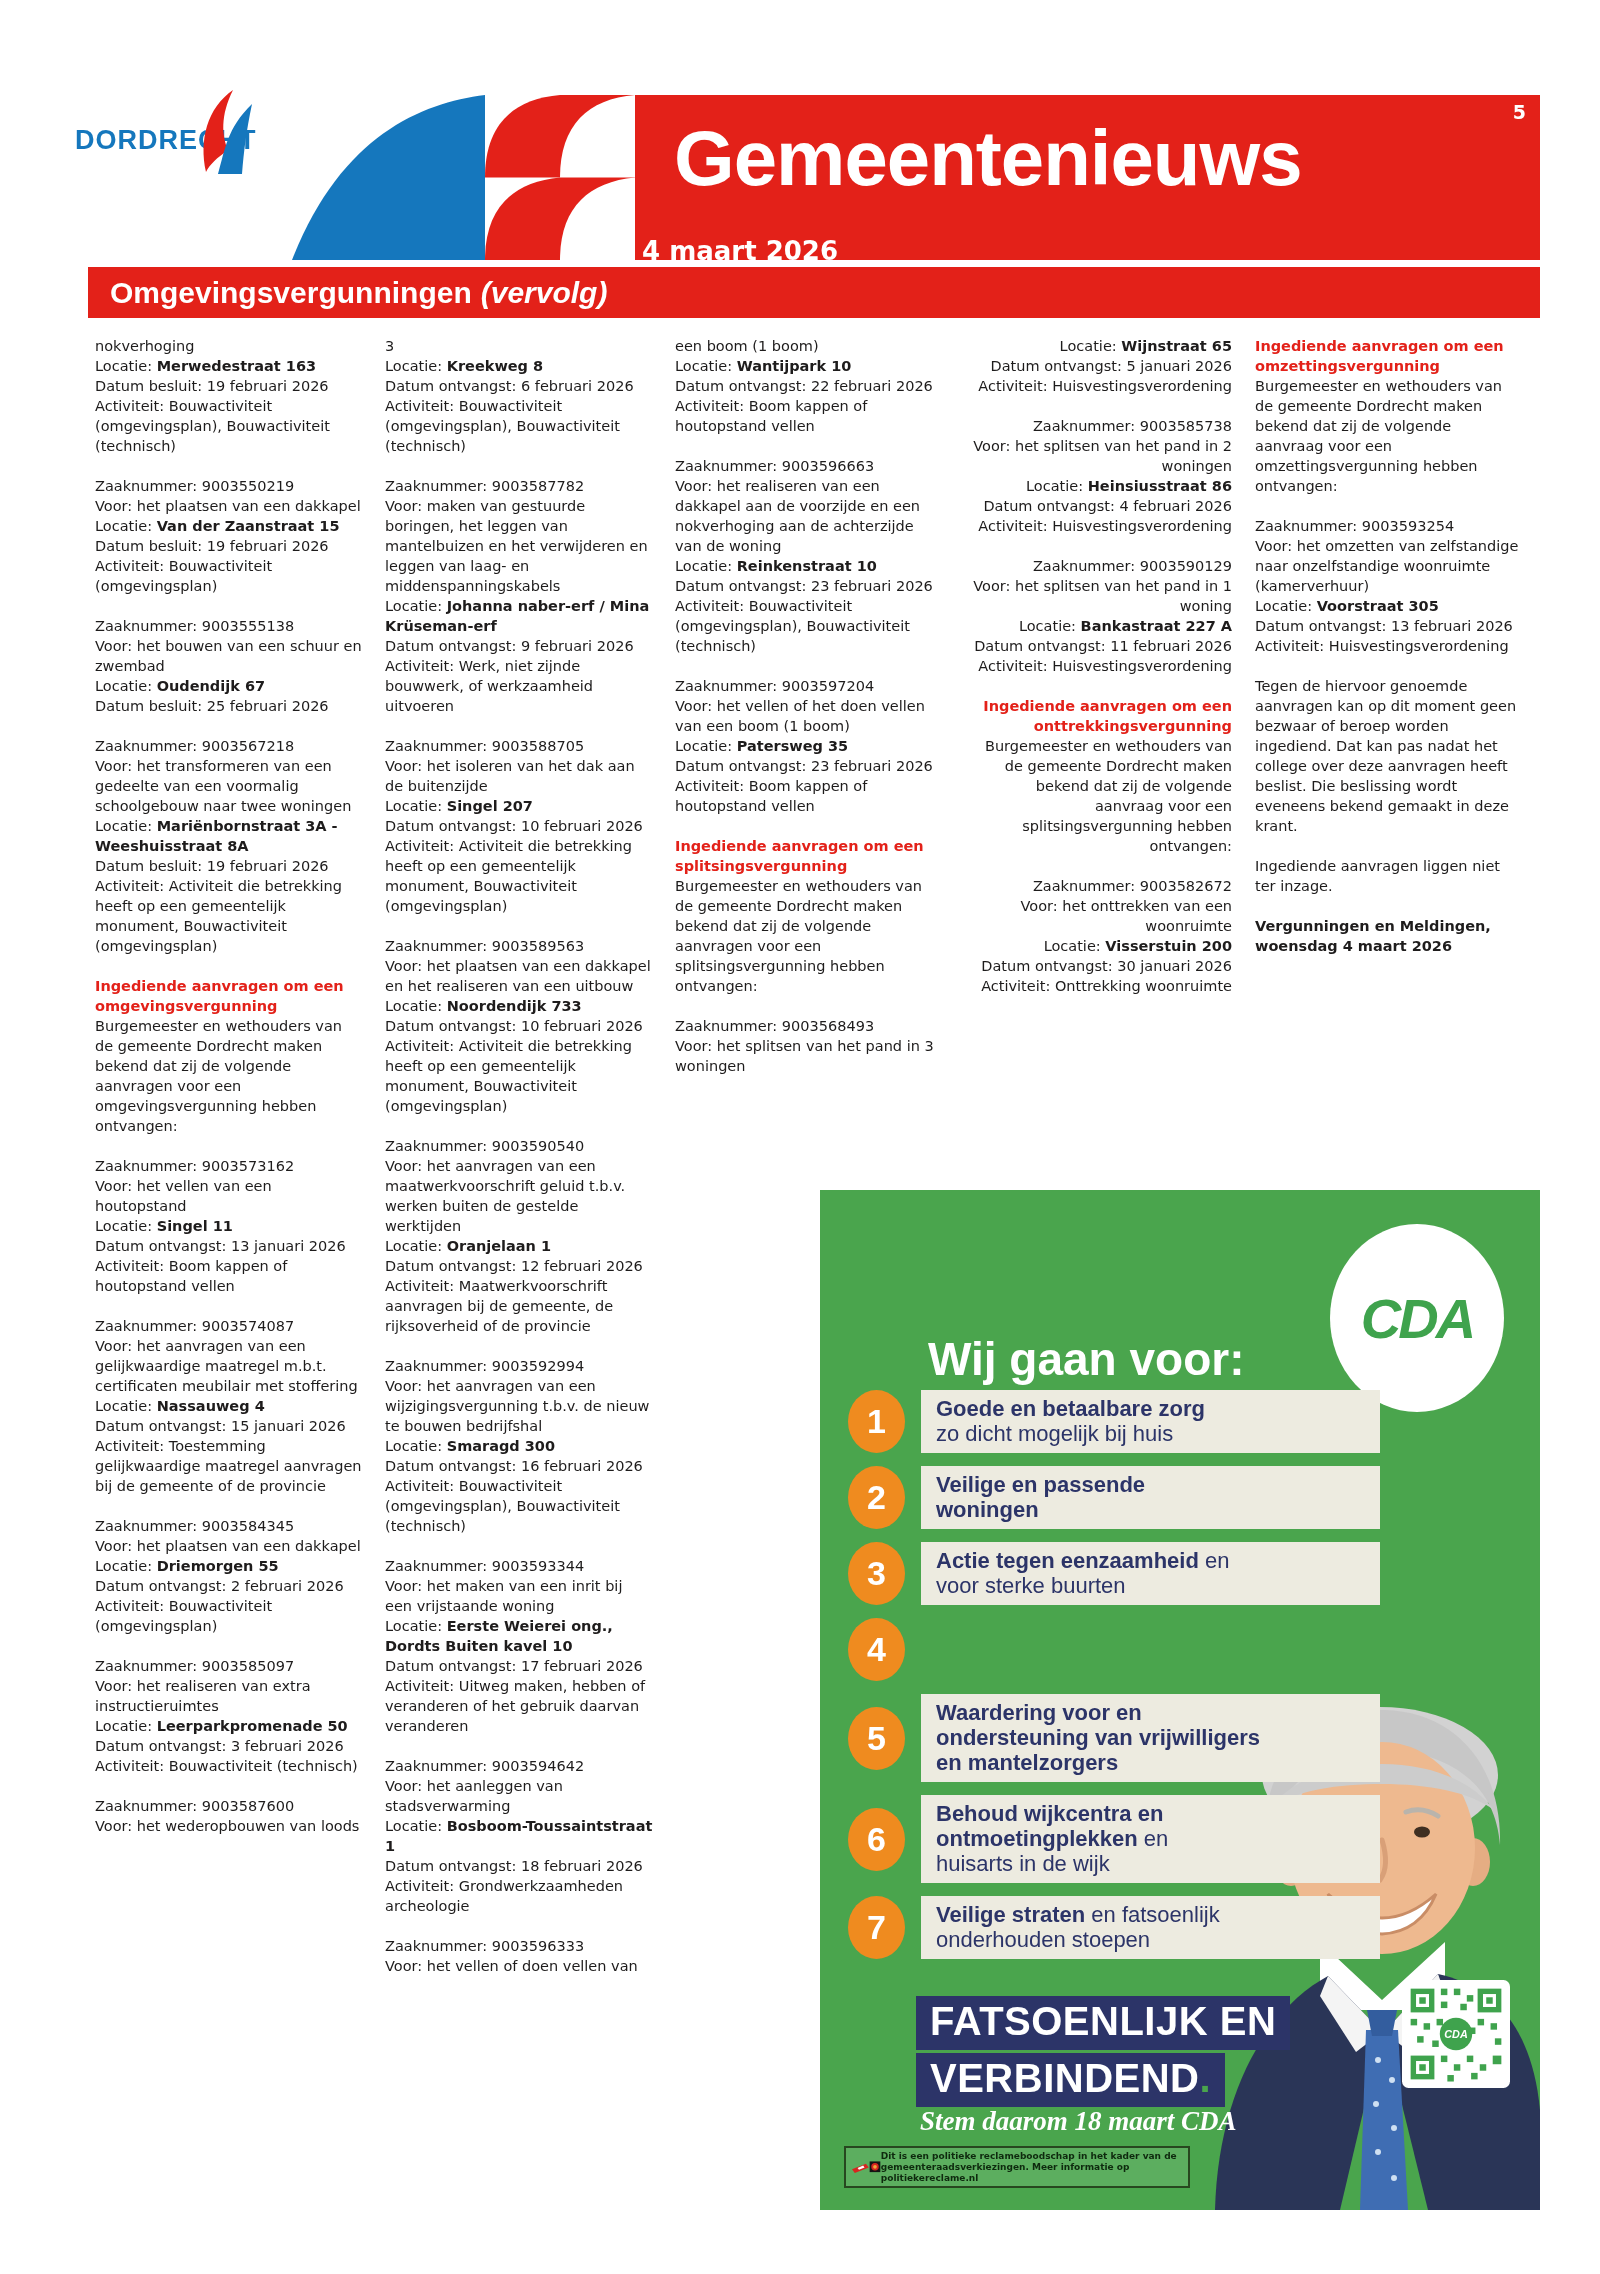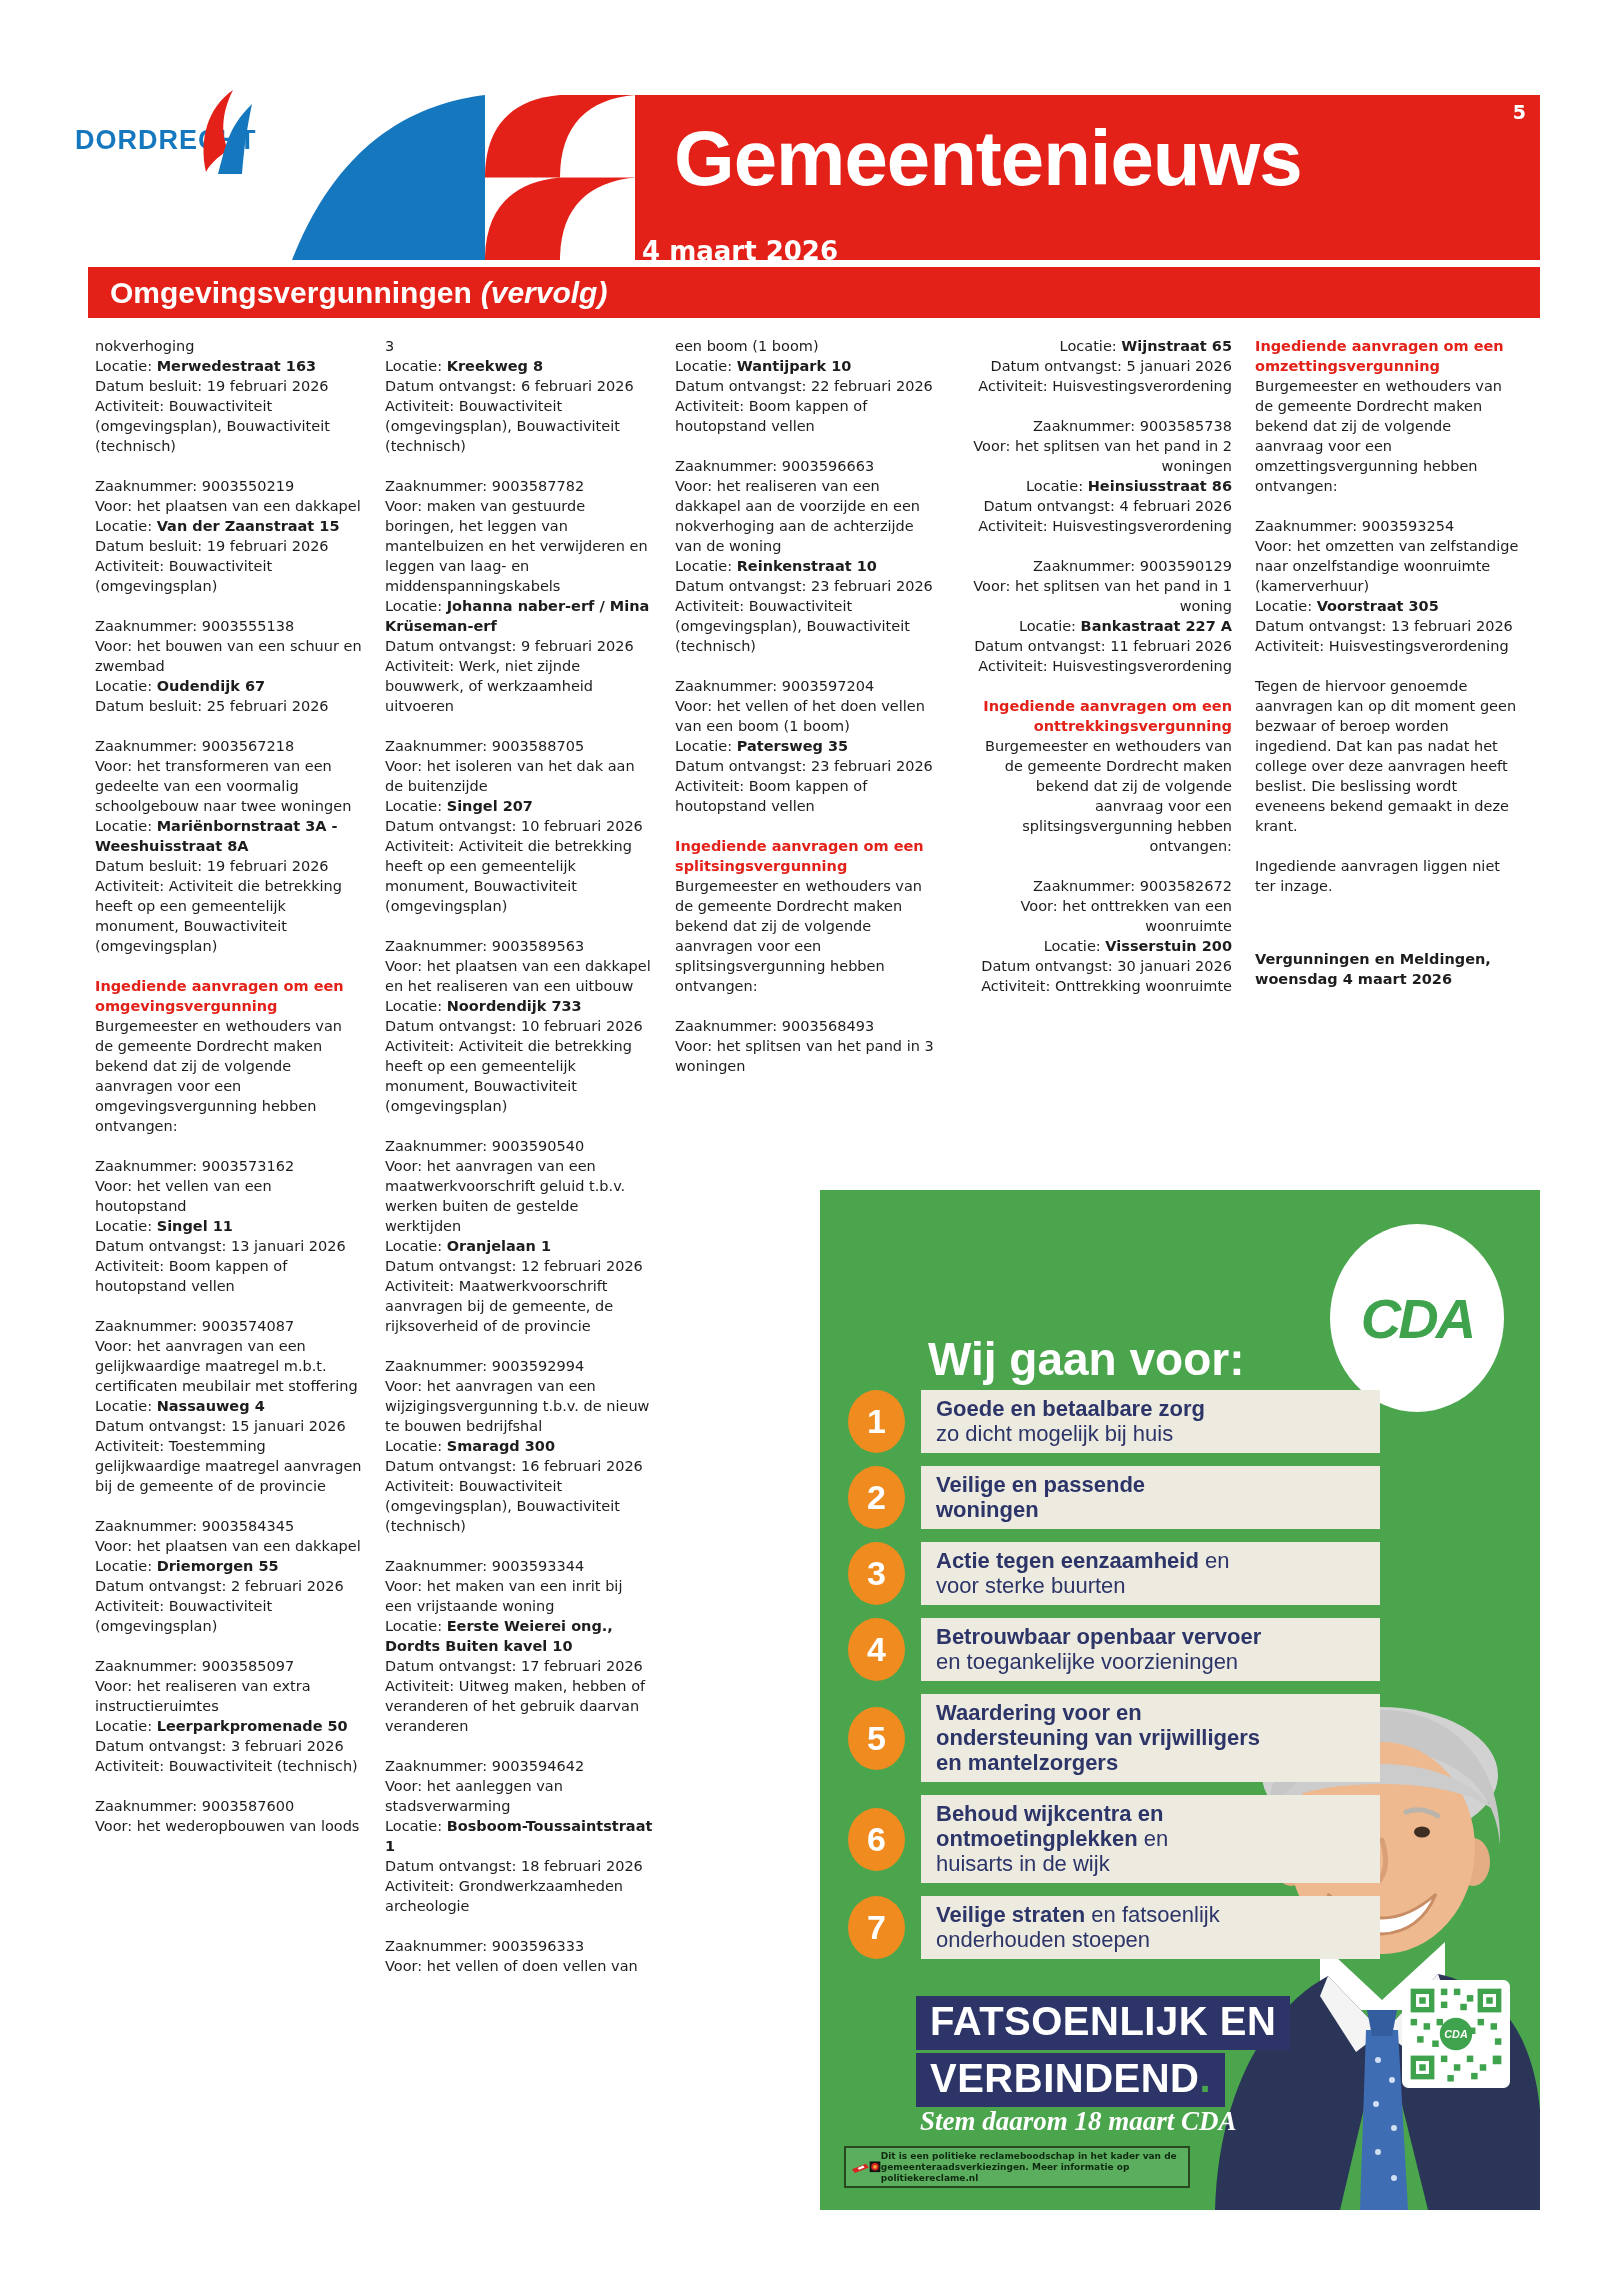--- a/index.html
+++ b/index.html
@@ -22,21 +22,21 @@
                display:flex;align-items:center;}
   .section-bar .t{color:#fff;font-family:"Liberation Sans",sans-serif;font-weight:bold;
                   font-size:30px;margin-left:22px;}
   .section-bar .v{font-style:italic;margin-left:9px;}
 
   
   .col{position:absolute;top:336px;width:268px;font-size:14.5px;line-height:20px;}
   .col p{margin:0;}
   .col .gap{height:20px;}
   .col p.red{color:#e32119;font-weight:bold;}
-  .col p.bold{font-weight:bold;margin-top:33px;}
+  .col p.bold{font-weight:bold;}
   .col b{font-weight:bold;}
   #col1{left:95px;} #col2{left:385px;} #col3{left:675px;} #col4{left:964px;text-align:right;} #col5{left:1255px;}
 
   
   .ad{left:820px;top:1190px;width:720px;height:1020px;background:#4aa54d;overflow:hidden;}
   .cda-ellipse{position:absolute;right:36px;top:34px;width:174px;height:188px;background:#fff;
                border-radius:50%;display:flex;align-items:center;justify-content:center;z-index:3;}
   .cda-ellipse span{color:#3fa34d;font-family:"Liberation Sans",sans-serif;font-weight:bold;
                     font-style:italic;font-size:56px;letter-spacing:-3px;}
   .ad-headline{position:absolute;left:108px;top:142px;color:#fff;z-index:3;
@@ -309,21 +309,20 @@
       <div class="ad-item">
         <div class="ad-num">2</div>
         <div class="ad-box"><b>Veilige en passende</b><br><b>woningen</b></div>
       </div>
       <div class="ad-item">
         <div class="ad-num">3</div>
         <div class="ad-box"><b>Actie tegen eenzaamheid</b> en<br>voor sterke buurten</div>
       </div>
       <div class="ad-item">
         <div class="ad-num">4</div>
-        <div class="ad-box"><b>Betrouwbaar openbaar vervoer</b><br>en toegankelijke voorzieningen</div>
       </div>
       <div class="ad-item">
         <div class="ad-num">5</div>
         <div class="ad-box"><b>Waardering voor en</b><br><b>ondersteuning van vrijwilligers</b><br><b>en mantelzorgers</b></div>
       </div>
       <div class="ad-item">
         <div class="ad-num">6</div>
         <div class="ad-box"><b>Behoud wijkcentra en</b><br><b>ontmoetingplekken</b> en<br>huisarts in de wijk</div>
       </div>
       <div class="ad-item">

